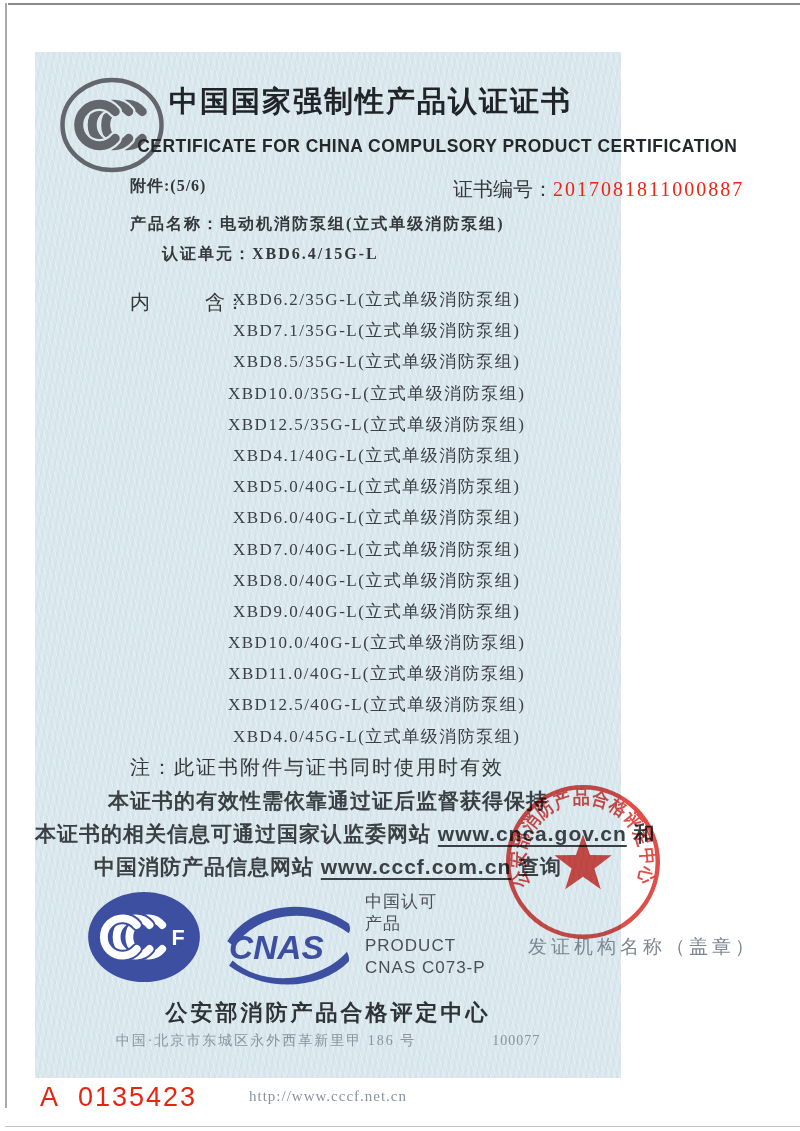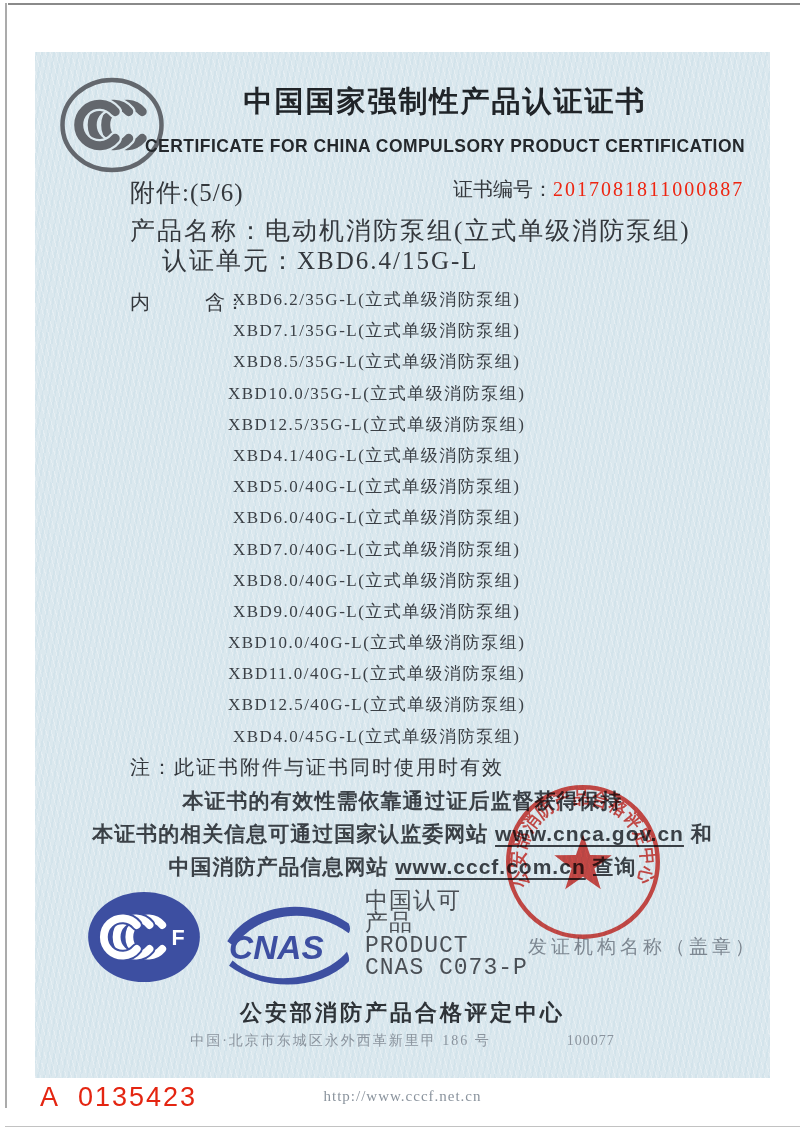--- a/index.html
+++ b/index.html
@@ -16,41 +16,41 @@
     position:relative;width:800px;height:1131px;overflow:hidden;
     font-family:"Liberation Serif","DejaVu Serif",serif;color:var(--text-dark);
   }
   
   .edge-top{position:absolute;top:3px;left:8px;right:0;height:2px;background:#8a8a8a;}
   .edge-left{position:absolute;top:3px;left:5px;width:2px;height:1105px;background:#ababab;}
   .edge-bottom{position:absolute;top:1126px;left:5px;right:0;height:1px;background:#c2c2c2;}
 
   
   .cert{
-    position:absolute;left:35px;top:52px;width:735px;height:1026px;
+    position:absolute;left:35px;top:52px;width:586px;height:1026px;
     background:
       repeating-linear-gradient(100deg, rgba(168,203,219,.16) 0 2px, rgba(255,255,255,0) 2px 6px),
       repeating-linear-gradient(75deg, rgba(255,255,255,.28) 0 1px, rgba(255,255,255,0) 1px 5px),
       var(--cert-bg);
   }
 
   .ccc-top-logo{position:absolute;left:23px;top:22px;width:108px;height:102px;}
 
   .title-block{position:absolute;left:95px;right:10px;top:30px;text-align:center;}
   .title{
     font-family:"Liberation Sans","DejaVu Sans",sans-serif;
     font-size:29px;font-weight:700;letter-spacing:2px;color:#202428;
   }
   .subtitle{
     margin-top:14px;font-family:"Liberation Sans","DejaVu Sans",sans-serif;
     font-size:18px;font-weight:700;letter-spacing:0.5px;color:#24282c;
     transform:scaleX(0.97);transform-origin:center;white-space:nowrap;
   }
 
-  .row{position:absolute;left:95px;font-size:25px;letter-spacing:1px;white-space:nowrap;}
+  .row{position:absolute;left:95px;font-size:16px;letter-spacing:1px;white-space:nowrap;font-weight:bold;}
   .row .lbl{letter-spacing:2px;}
   .row .val{letter-spacing:2px;}
   .row-attach{top:124px;}
   .certno{position:absolute;left:418px;top:124px;font-size:20px;white-space:nowrap;}
   .certno .num{color:var(--accent-red);letter-spacing:2px;}
   .row-product{top:162px;}
   .row-unit{top:192px;margin-left:32px;}
 
   .models-label{position:absolute;left:95px;top:237px;font-size:20px;white-space:nowrap;}
   .models-label .sp{display:inline-block;width:55px;}
@@ -68,22 +68,22 @@
   }
   .stmt-1{top:735px;}
   .stmt-2{top:768px;}
   .stmt-3{top:801px;}
   .stmt .url{text-decoration:underline;text-underline-offset:4px;font-weight:600;}
 
   .cccf-logo{position:absolute;left:50px;top:836px;width:118px;height:98px;}
   .cnas-logo{position:absolute;left:187px;top:841px;width:132px;height:92px;}
   .accr-text{
     position:absolute;left:330px;top:839px;
-    font-family:Liberation Mono, monospace;
-    font-size:23px;color:#4a4f55;line-height:22px;letter-spacing:1px;
+    font-family:Liberation Sans, sans-serif;
+    font-size:17px;color:#4a4f55;line-height:22px;letter-spacing:1px;
   }
 
   .stamp{position:absolute;left:459px;top:721px;width:178px;height:178px;opacity:.9;mix-blend-mode:multiply;}
   .stamp-caption{
     position:absolute;left:493px;top:882px;z-index:0;
     font-size:19px;color:#7d8791;letter-spacing:4px;white-space:nowrap;
   }
 
   .footer-org{
     position:absolute;left:0;right:0;top:946px;text-align:center;

